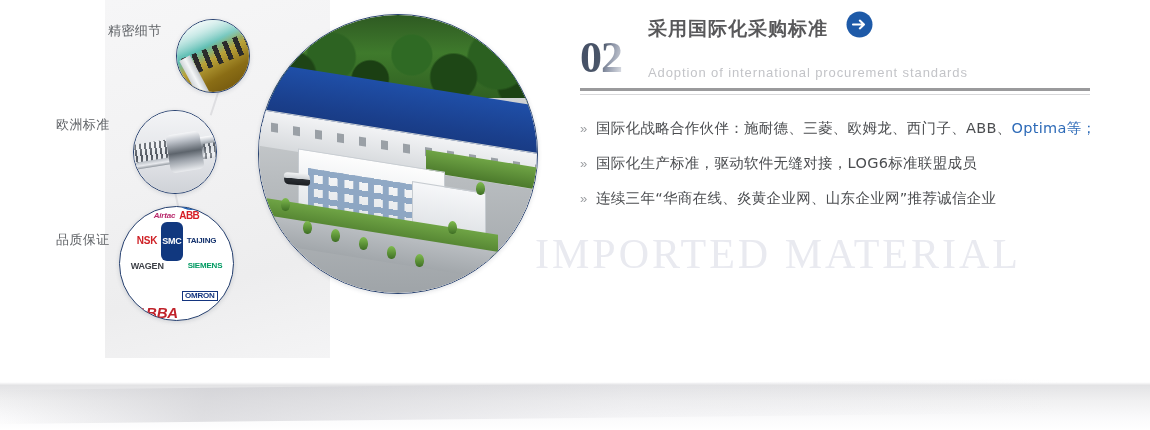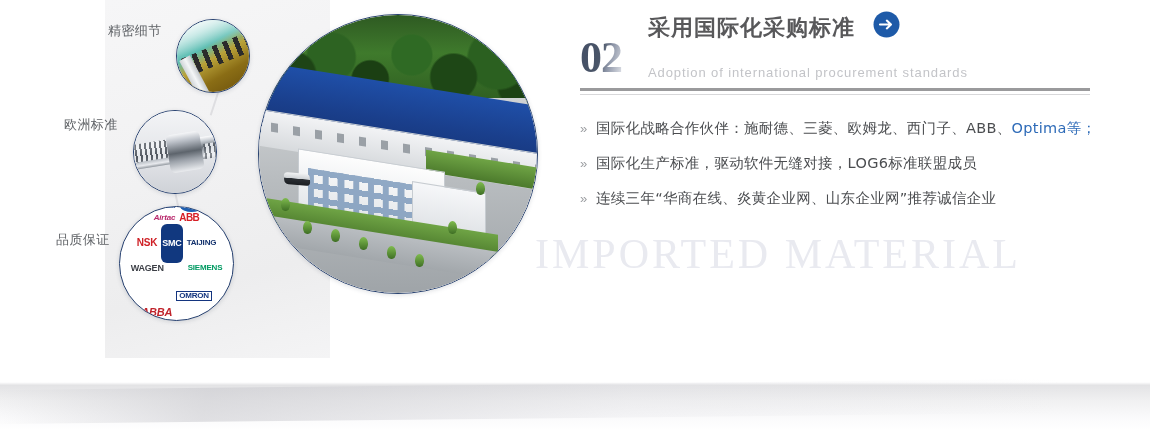--- a/index.html
+++ b/index.html
@@ -90,21 +90,21 @@
   .lg-weinview{font-size:6px;color:#23509c;font-style:italic;transform:skewX(-8deg);}
   .lg-skf{font-size:8px;color:#fff;background:#1f5fb0;border-radius:50%;padding:1px 3px;
      border:1px solid #1f5fb0;font-style:italic;}
   .lg-airtac{font-size:8px;color:#b8286b;font-style:italic;}
   .lg-abb{font-size:10px;color:#d61f26;letter-spacing:-.5px;}
   .lg-nsk{font-size:10px;color:#cf2026;}
   .lg-smc{font-size:9px;color:#11387f;background:#11387f;color:#fff;padding:15px 1px;border-radius:6px;}
   .lg-taijing{font-size:8px;color:#14326d;}
   .lg-wagen{font-size:9px;color:#3c3f46;}
   .lg-siemens{font-size:8px;color:#009a62;margin-left:20px;}
-  .lg-abba{font-size:11px;color:#c0232b;font-style:italic;margin-top:33px;}
+  .lg-abba{font-size:15px;color:#c0232b;font-style:italic;margin-top:33px;}
   .lg-omron{font-size:8px;color:#14357f;border:1.2px solid #14357f;padding:0 2px;}
   .lg-idec{font-size:9px;color:#cf2026;}
   .lg-idec::before{content:"";display:inline-block;width:4px;height:8px;background:#8e9196;
      margin-right:1px;vertical-align:-1px;}
 
   
   #circ-factory{left:258px;top:14px;width:278px;height:278px;}
   .fac{position:absolute;inset:0;background:#f2f3f4;}
   .fac-sky{position:absolute;left:0;top:0;width:100%;height:34%;
      background:linear-gradient(180deg,#2e5a22 0%,#3f7a2c 40%,#2c5a1f 100%);}
@@ -147,38 +147,38 @@
      background:linear-gradient(180deg,#7fbb4e,#3f6f25);}
   .fac-car{position:absolute;left:9%;top:57%;width:26px;height:12px;border-radius:4px;
      background:linear-gradient(180deg,#f2f3f4 0%,#cfd3d6 45%,#2b2f34 50%,#1b1e22 100%);transform:skewY(9deg) rotate(-4deg);}
 
   
   .side-label{
     position:absolute;z-index:6;color:#5f6266;font-size:13px;letter-spacing:.4px;
     font-family:"DejaVu Sans","Liberation Sans",sans-serif;white-space:nowrap;
   }
   #label-detail{left:108px;top:22px;}
-  #label-euro{left:64px;top:116px;}
+  #label-euro{left:56px;top:116px;}
   #label-quality{left:56px;top:231px;}
 
   
   .right{position:absolute;left:580px;top:0;width:560px;height:378px;z-index:5;}
 
   .head-row{position:absolute;left:0;top:26px;height:54px;display:flex;align-items:flex-end;}
   .num02{
     font-family:"Liberation Serif","DejaVu Serif",serif;
     font-size:44px;font-weight:bold;line-height:44px;letter-spacing:-1px;
     background:linear-gradient(105deg,#444f66 0%,#4a5568 44%,#8e96a8 62%,#d9dce3 88%);
     -webkit-background-clip:text;background-clip:text;color:transparent;
     padding-right:4px;
   }
   .head-text{margin-left:22px;}
   .title-cn{
     font-family:"DejaVu Sans","Liberation Sans",sans-serif;
-    font-size:22px;font-weight:bold;color:#58585a;letter-spacing:1px;line-height:26px;
+    font-size:19px;font-weight:bold;color:#58585a;letter-spacing:1px;line-height:26px;
     display:inline-block;vertical-align:middle;
   }
   .arrow-icon{display:inline-block;vertical-align:middle;margin-left:14px;margin-bottom:3px;}
   .subtitle-en{
     margin-top:20px;font-size:13px;color:#c3c4c8;letter-spacing:.9px;
     font-family:"Liberation Sans","DejaVu Sans",sans-serif;
   }
 
   .divider{position:absolute;left:0;top:88px;width:510px;}
   .divider .d1{height:3px;background:#9a9a9c;}

